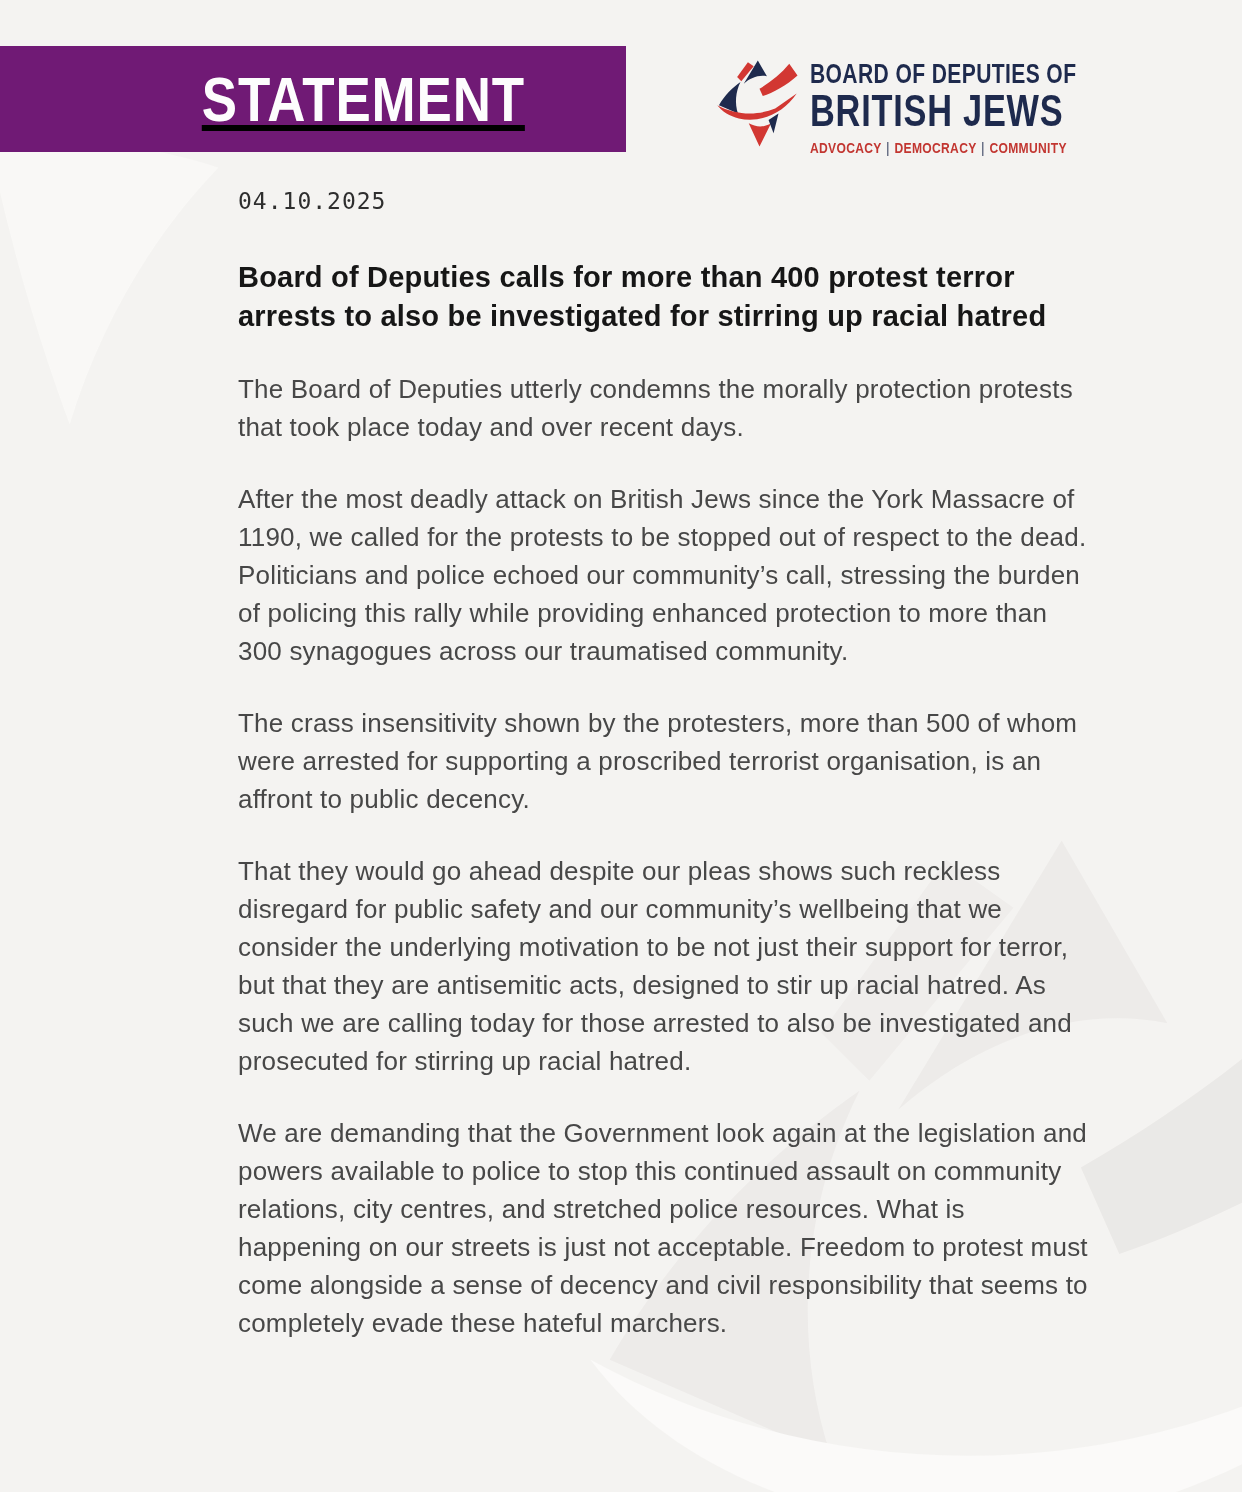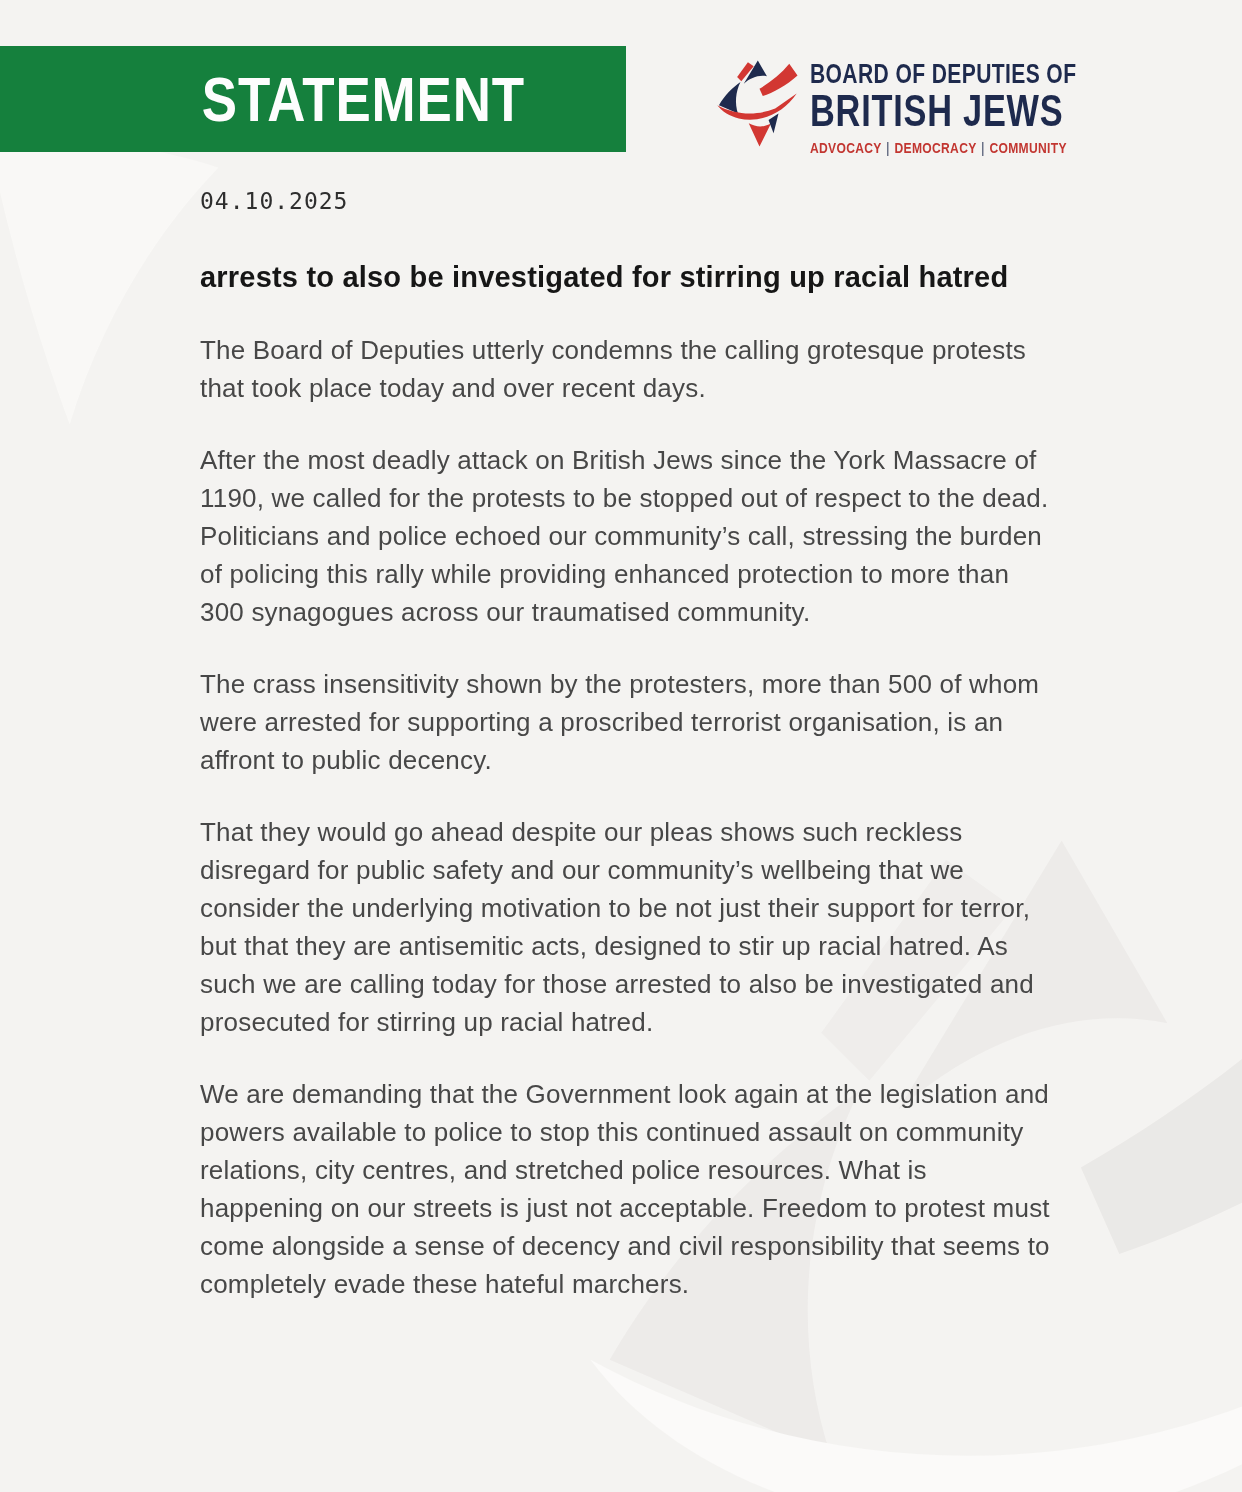--- a/index.html
+++ b/index.html
@@ -12,44 +12,45 @@
   }
   
   .wm { position: absolute; pointer-events: none; }
   .wm-topleft { left: -14px; top: 138px; width: 270px; height: 430px; opacity: .85; }
   .wm-bottomright { right: -310px; bottom: -440px; width: 1000px; height: 1130px; opacity: .9; }
   
   header { position: relative; height: 162px; }
   .banner {
     position: absolute; left: 0; top: 46px;
     width: 626px; height: 106px;
-    background: #15803d;
+    background: #701a75;
     display: flex; align-items: center; justify-content: center;
     padding-left: 100px;
+    text-decoration: underline;
   }
   .banner-title {
     color: #fdfdfd;
     font-size: 63px; font-weight: 700; letter-spacing: 1px;
     transform: scaleX(.84); transform-origin: center;
     white-space: nowrap;
   }
   .logo { position: absolute; left: 714px; top: 50px; display: flex; align-items: center; }
   .logo-mark { width: 86px; height: 112px; flex: none; }
   .logo-mark svg { width: 100%; height: 100%; }
   .logo-text {
     margin-left: 10px; margin-top: 6px;
     transform: scaleX(.78); transform-origin: left top;
     white-space: nowrap;
   }
   .logo-line1 { color: #1e2a4d; font-weight: 700; font-size: 27px; line-height: 27px; letter-spacing: .5px; }
   .logo-line2 { color: #1e2a4d; font-weight: 700; font-size: 44px; line-height: 44px; letter-spacing: 1px; margin-top: 1px; }
   .logo-tagline { margin-top: 6px; font-size: 15.5px; font-weight: 700; color: #c23631; letter-spacing: .4px; }
   .logo-tagline .sep { color: #1e2a4d; padding: 0 6px; font-weight: 400; }
   
-  main { position: relative; padding: 26px 87px 0 200px; }
+  main { position: relative; padding: 26px 87px 0 200px; margin-left: 38px; }
   .doc-date {
     font-family: "DejaVu Sans Mono", monospace;
     font-size: 23px; color: #2e2e2e; letter-spacing: 1px;
   }
   h1 {
     margin-top: 44px;
     font-size: 29px; font-weight: 700; color: #161616;
     line-height: 39px; letter-spacing: .2px;
   }
   h1 span { display: block; }
@@ -100,20 +101,21 @@
       <div class="logo-line1">BOARD OF DEPUTIES OF</div>
       <div class="logo-line2">BRITISH JEWS</div>
       <div class="logo-tagline"><span>ADVOCACY</span><span class="sep">|</span><span>DEMOCRACY</span><span class="sep">|</span><span>COMMUNITY</span></div>
     </div>
   </div>
 </header>
 
 <main>
   <div class="doc-date">04.10.2025</div>
   <h1>
+    <span>Board of Deputies calls for more than 400 protest terror</span>
     <span>arrests to also be investigated for stirring up racial hatred</span>
   </h1>
-  <p>The Board of Deputies utterly condemns the calling grotesque protests that took place today and over recent days.</p>
+  <p>The Board of Deputies utterly condemns the morally protection protests that took place today and over recent days.</p>
   <p>After the most deadly attack on British Jews since the York Massacre of 1190, we called for the protests to be stopped out of respect to the dead. Politicians and police echoed our community’s call, stressing the burden of policing this rally while providing enhanced protection to more than 300 synagogues across our traumatised community.</p>
   <p>The crass insensitivity shown by the protesters, more than 500 of whom were arrested for supporting a proscribed terrorist organisation, is an affront to public decency.</p>
   <p>That they would go ahead despite our pleas shows such reckless disregard for public safety and our community’s wellbeing that we consider the underlying motivation to be not just their support for terror, but that they are antisemitic acts, designed to stir up racial hatred. As such we are calling today for those arrested to also be investigated and prosecuted for stirring up racial hatred.</p>
   <p>We are demanding that the Government look again at the legislation and powers available to police to stop this continued assault on community relations, city centres, and stretched police resources. What is happening on our streets is just not acceptable. Freedom to protest must come alongside a sense of decency and civil responsibility that seems to completely evade these hateful marchers.</p>
 </main>
 
 </body></html>

